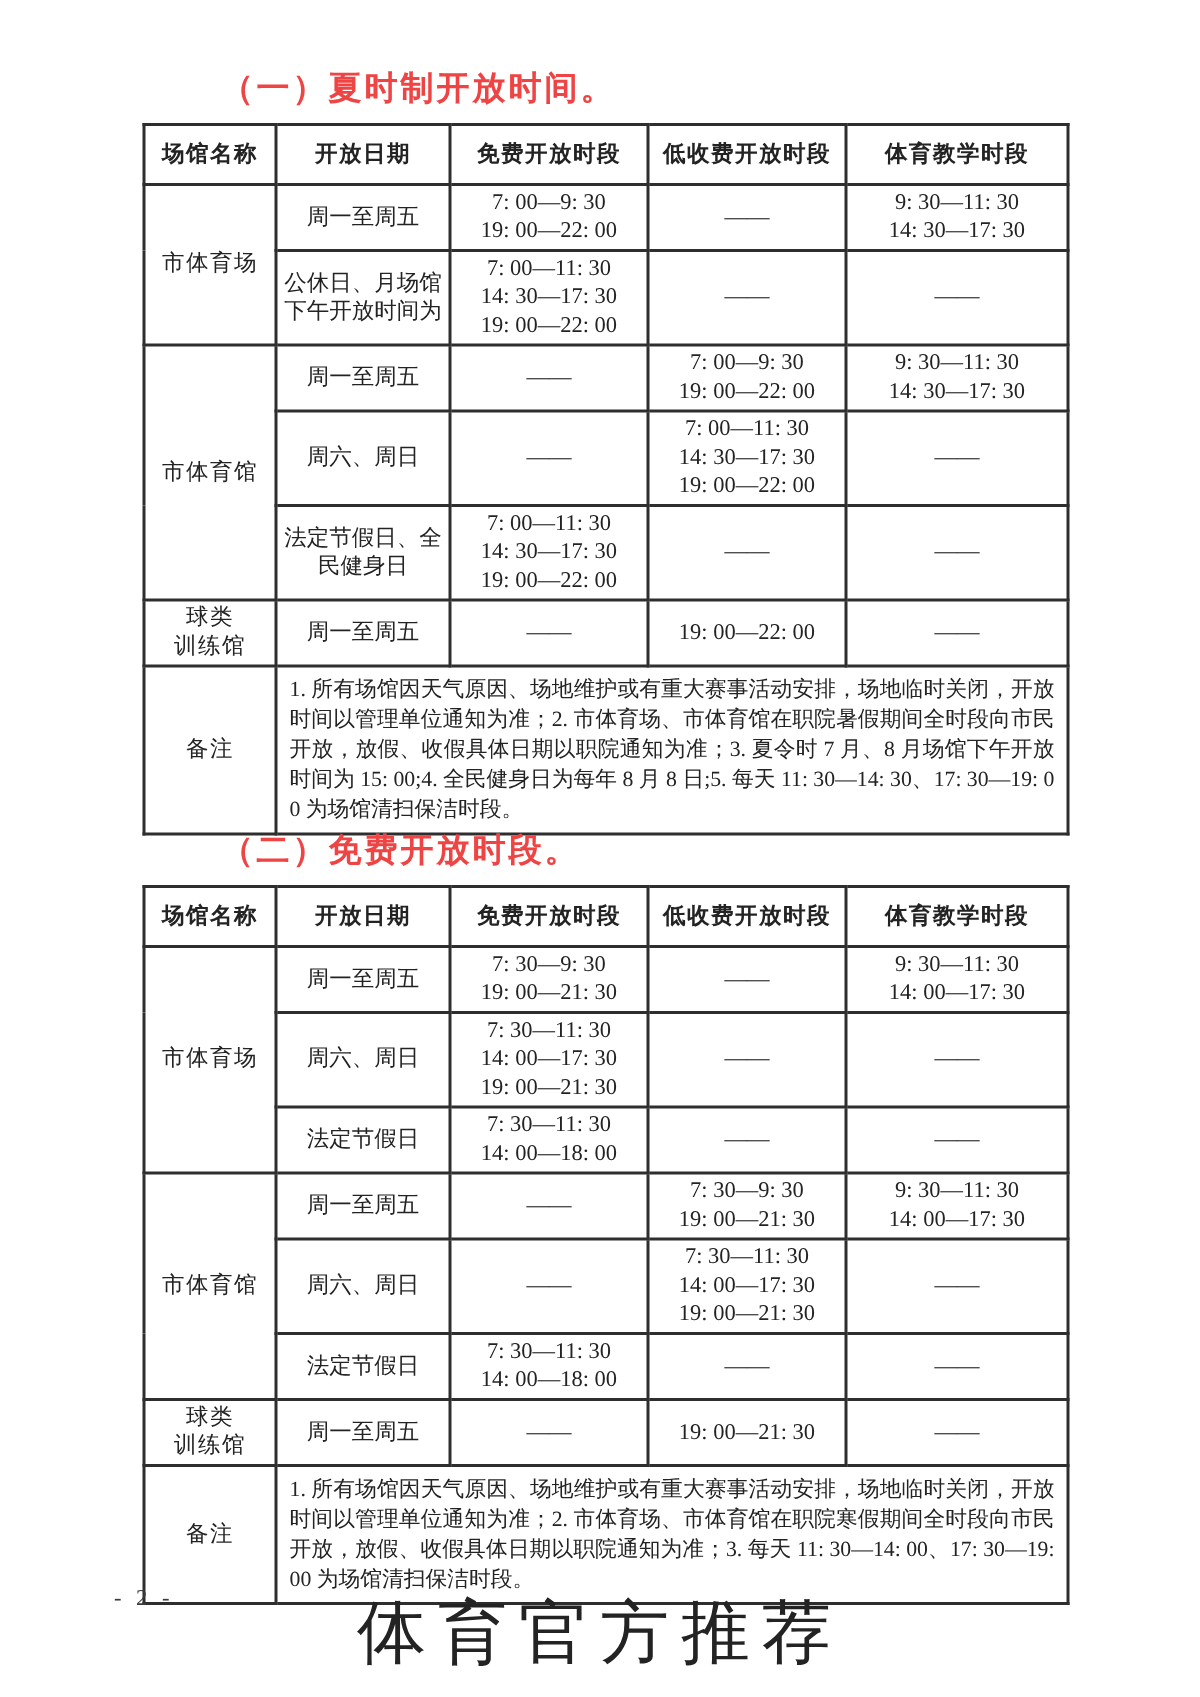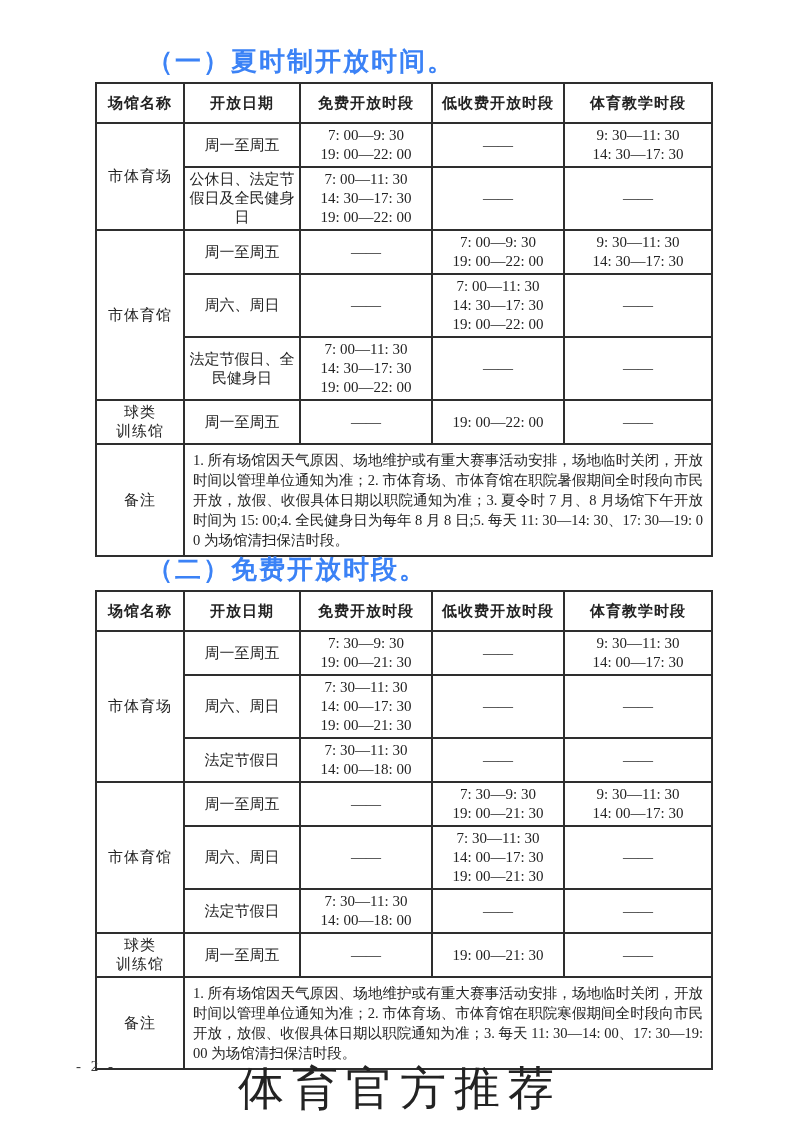--- a/index.html
+++ b/index.html
@@ -2,22 +2,22 @@
 <html><head>
 <meta charset="utf-8">
 <style>
   html,body{margin:0;padding:0;}
   body{
     width:800px;height:1131px;background:#ffffff;position:relative;overflow:hidden;
     font-family:"Liberation Serif","DejaVu Serif",serif;color:#232323;
   }
   .page{position:absolute;inset:0;background:#fff;}
   .section-title{
-    position:absolute;left:147px;margin:0;font-size:26px;font-weight:700;
-    letter-spacing:2px;color:#3b82f6;white-space:nowrap;
+    position:absolute;left:147px;margin:0;font-size:22px;font-weight:700;
+    letter-spacing:2px;color:#ef4444;white-space:nowrap;
   }
   #summer-title{top:44px;}
   #winter-title{top:552px;}
   table.schedule{
     position:absolute;left:95px;width:616px;border-collapse:collapse;table-layout:fixed;
     background:#fff;
   }
   #summer-table{top:82px;}
   #winter-table{top:590px;}
   .schedule th,.schedule td{
@@ -79,21 +79,21 @@
             <div>7: 00—9: 30</div>
             <div>19: 00—22: 00</div>
           </td>
           <td class="time">——</td>
           <td class="time">
             <div>9: 30—11: 30</div>
             <div>14: 30—17: 30</div>
           </td>
         </tr>
         <tr>
-          <td class="date">公休日、法定节假日及全民健身日</td>
+          <td class="date">公休日、月场馆下午开放时间为</td>
           <td class="time">
             <div>7: 00—11: 30</div>
             <div>14: 30—17: 30</div>
             <div>19: 00—22: 00</div>
           </td>
           <td class="time">——</td>
           <td class="time">——</td>
         </tr>
         <tr>
           <td rowspan="3" class="venue">市体育馆</td>

